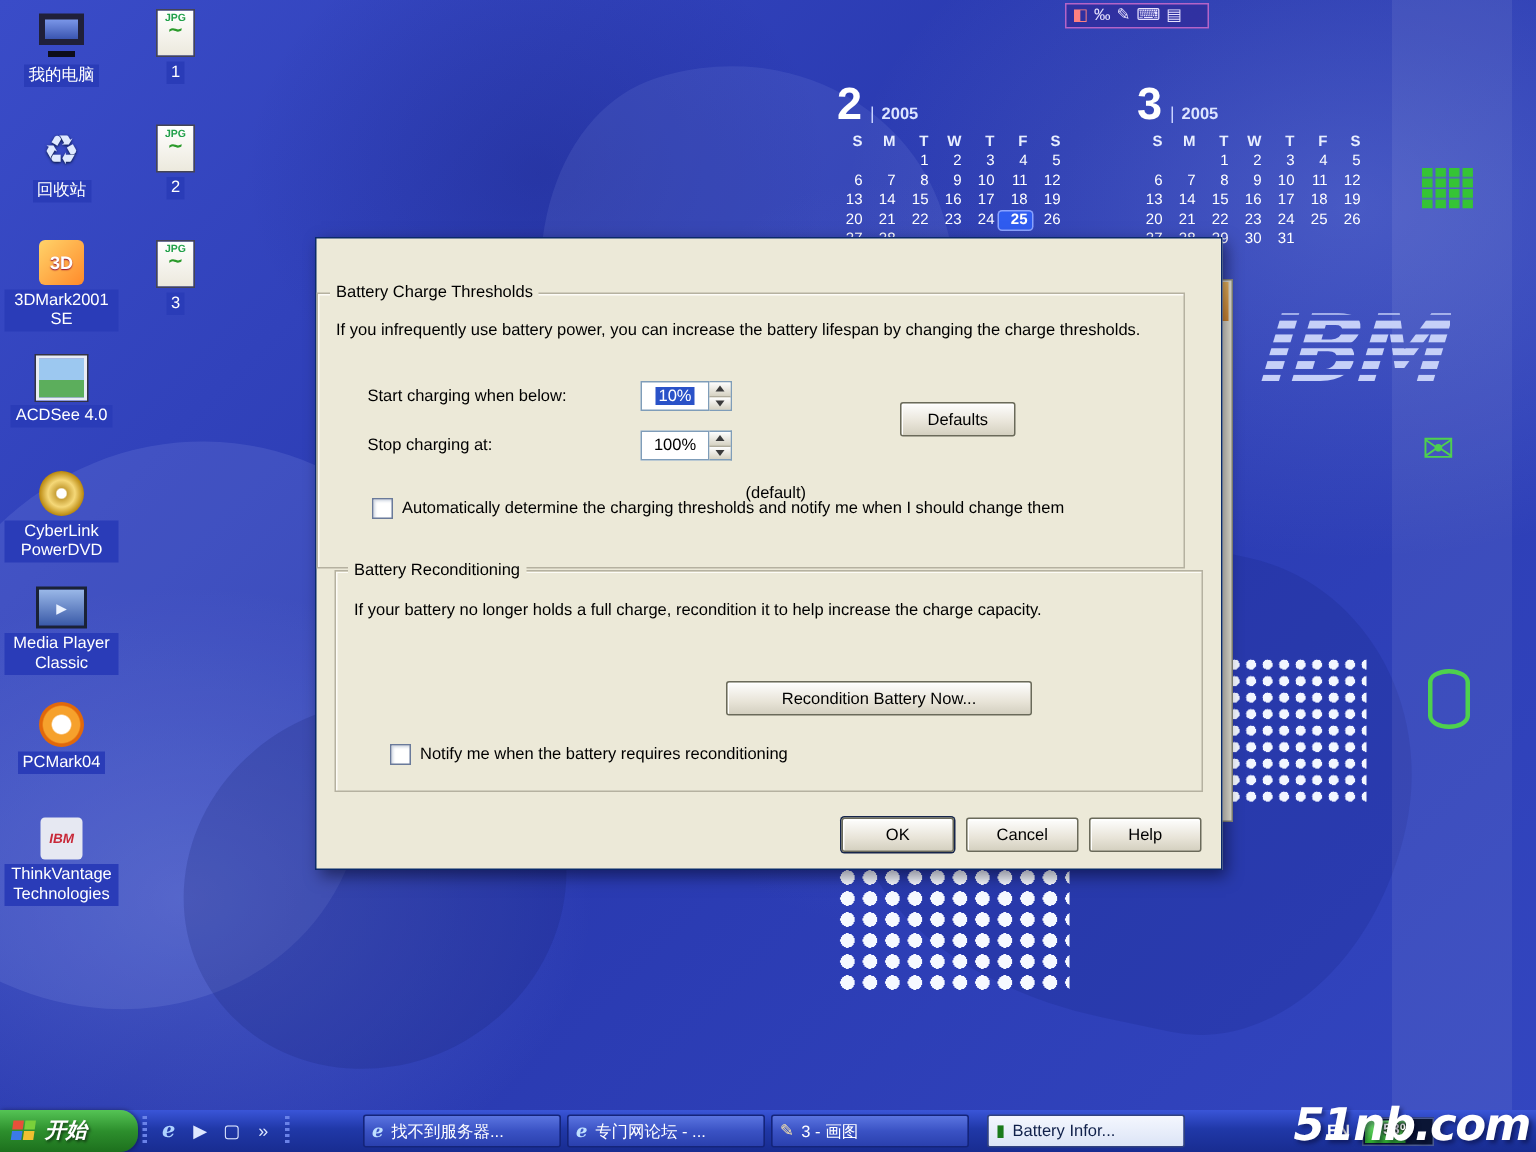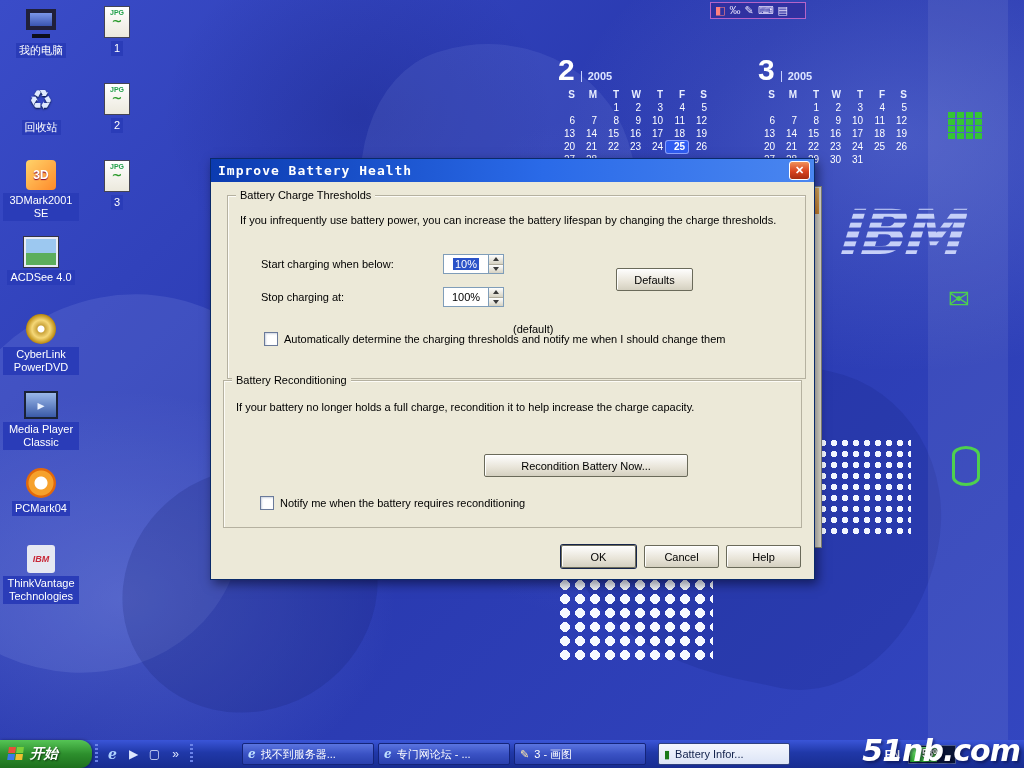--- a/index.html
+++ b/index.html
@@ -82,21 +82,21 @@
   #bgtab{position:absolute;left:806px;top:188px;width:13px;height:26px;background:linear-gradient(#f8c060,#e09030);z-index:26;}
 
   
   #dialog{position:absolute;left:210px;top:158px;width:603px;height:420px;background:#ece9d8;border:1px solid #0a2a6a;
     box-shadow:3px 4px 10px rgba(0,0,20,.5);z-index:30;font-size:11px;color:#000;}
   .titlebar{height:23px;background:linear-gradient(90deg,#0b3bb0,#2a6ae8 55%,#4a86f0);display:flex;align-items:center;padding:0 4px 0 7px;}
   .dlg-title{flex:1;color:#fff;font:bold 13px/1 "DejaVu Sans Mono",monospace;letter-spacing:1px;}
   .closebtn{width:19px;height:17px;border:1px solid #fff;border-radius:3px;display:flex;align-items:center;justify-content:center;
     background:linear-gradient(#f0925a,#d8421f 55%,#a82c10);color:#fff;font:bold 11px/1 "Liberation Sans",sans-serif;cursor:default;}
   .groupbox{position:absolute;border:1px solid #b5b1a0;box-shadow:inset 1px 1px 0 #fdfcf7;}
-  .g1{left:16px;top:36px;width:577px;height:182px;}
+  .g1{left:0;top:36px;width:577px;height:182px;}
   .g2{left:12px;top:221px;width:577px;height:146px;}
   .legend{position:absolute;top:-7px;left:8px;background:#ece9d8;padding:0 4px;font-size:11px;}
   .desc{position:absolute;left:12px;width:554px;}
   .d1{top:18px;} .d2{top:20px;}
   .flabel{position:absolute;left:33px;}
   .l1{top:62px;} .l2{top:95px;}
   .spin{position:absolute;display:flex;height:20px;}
   .s1{left:215px;top:58px;} .s2{left:215px;top:91px;}
   .spin .val{width:44px;background:#fff;border:1px solid #7f9db9;display:flex;align-items:center;justify-content:center;}
   .spin .sel{background:#2a52c8;color:#fff;padding:0 2px;}
@@ -324,26 +324,20 @@
       <span class="lbi">‰</span>
       <span class="lbi">✎</span>
       <span class="lbi">⌨</span>
       <span class="lbi">▤</span>
     </div>
 
   <div id="bgwindow"></div>
   <div id="bgtab"></div>
 
   <div id="dialog">
-    <div class="titlebar">
-      <span class="dlg-title">Improve Battery Health</span>
-      <span class="closebtn">
-          <span>✕</span>
-        </span>
-    </div>
 
     <div class="groupbox g1">
       <span class="legend">Battery Charge Thresholds</span>
       <div class="desc d1">If you infrequently use battery power, you can increase the battery lifespan by changing the charge thresholds.</div>
 
       <div class="flabel l1">Start charging when below:</div>
       <div class="spin s1">
         <span class="val">
             <span class="sel">10%</span>
           </span>

